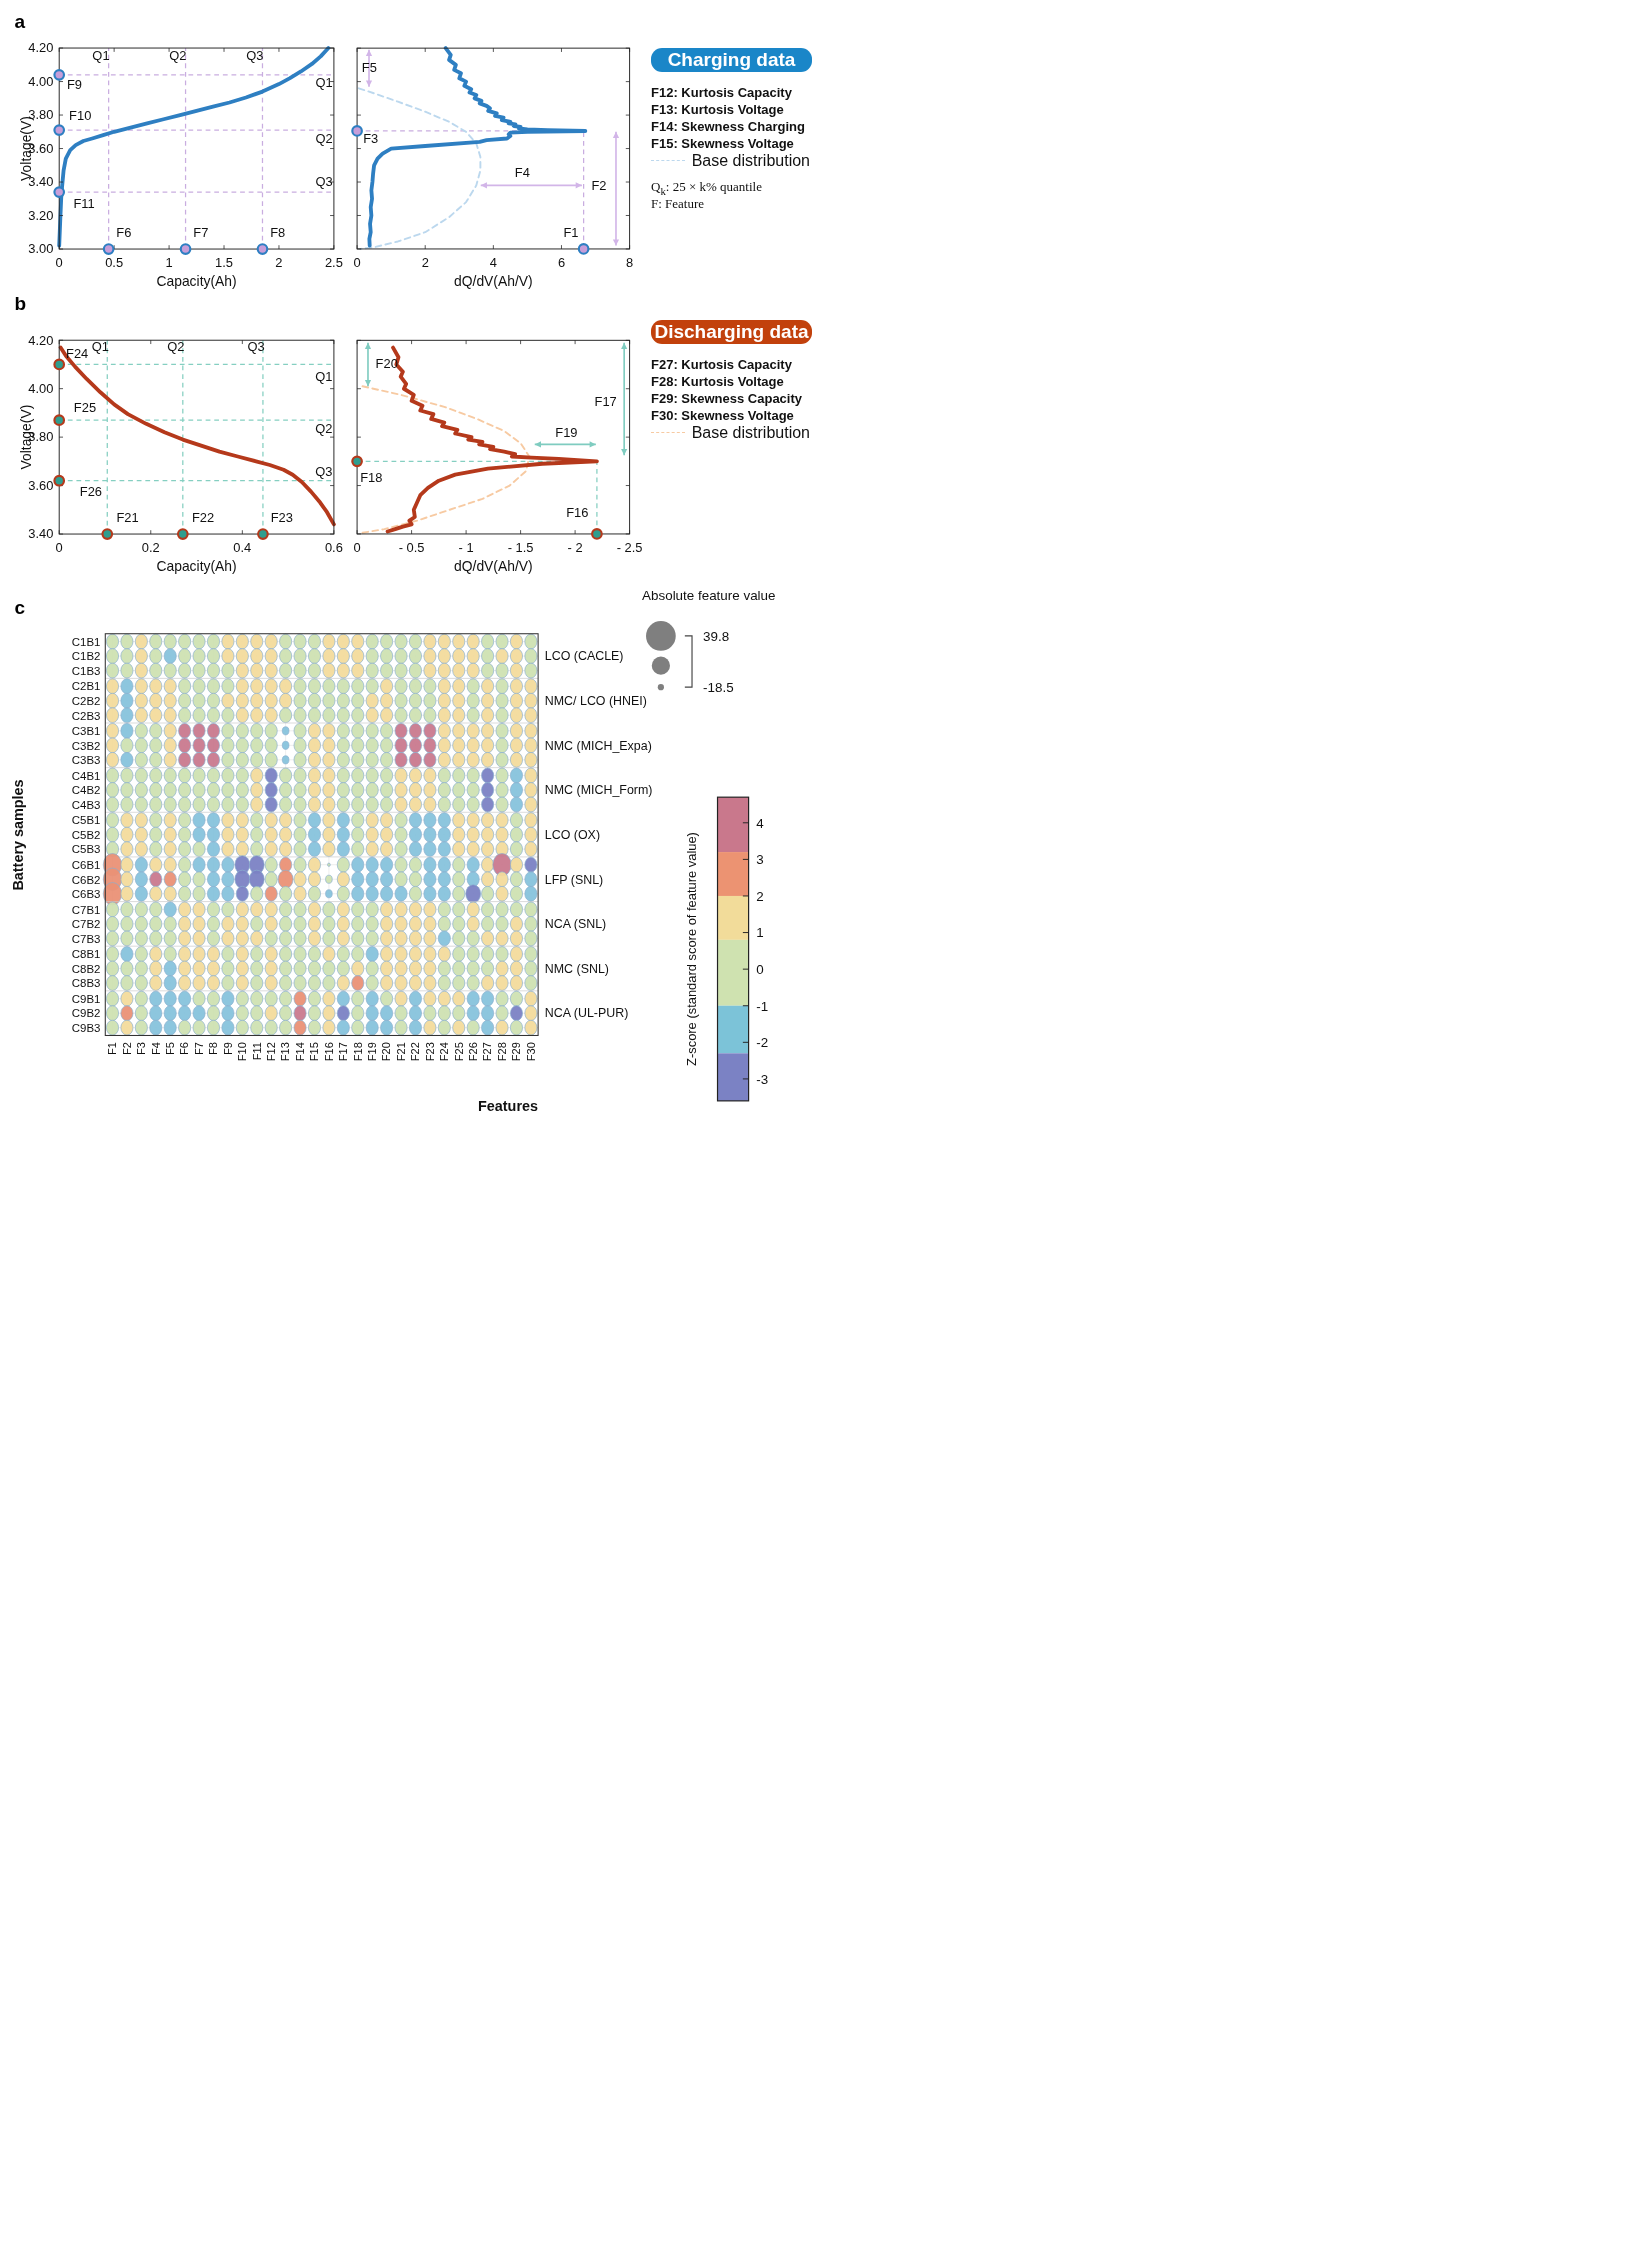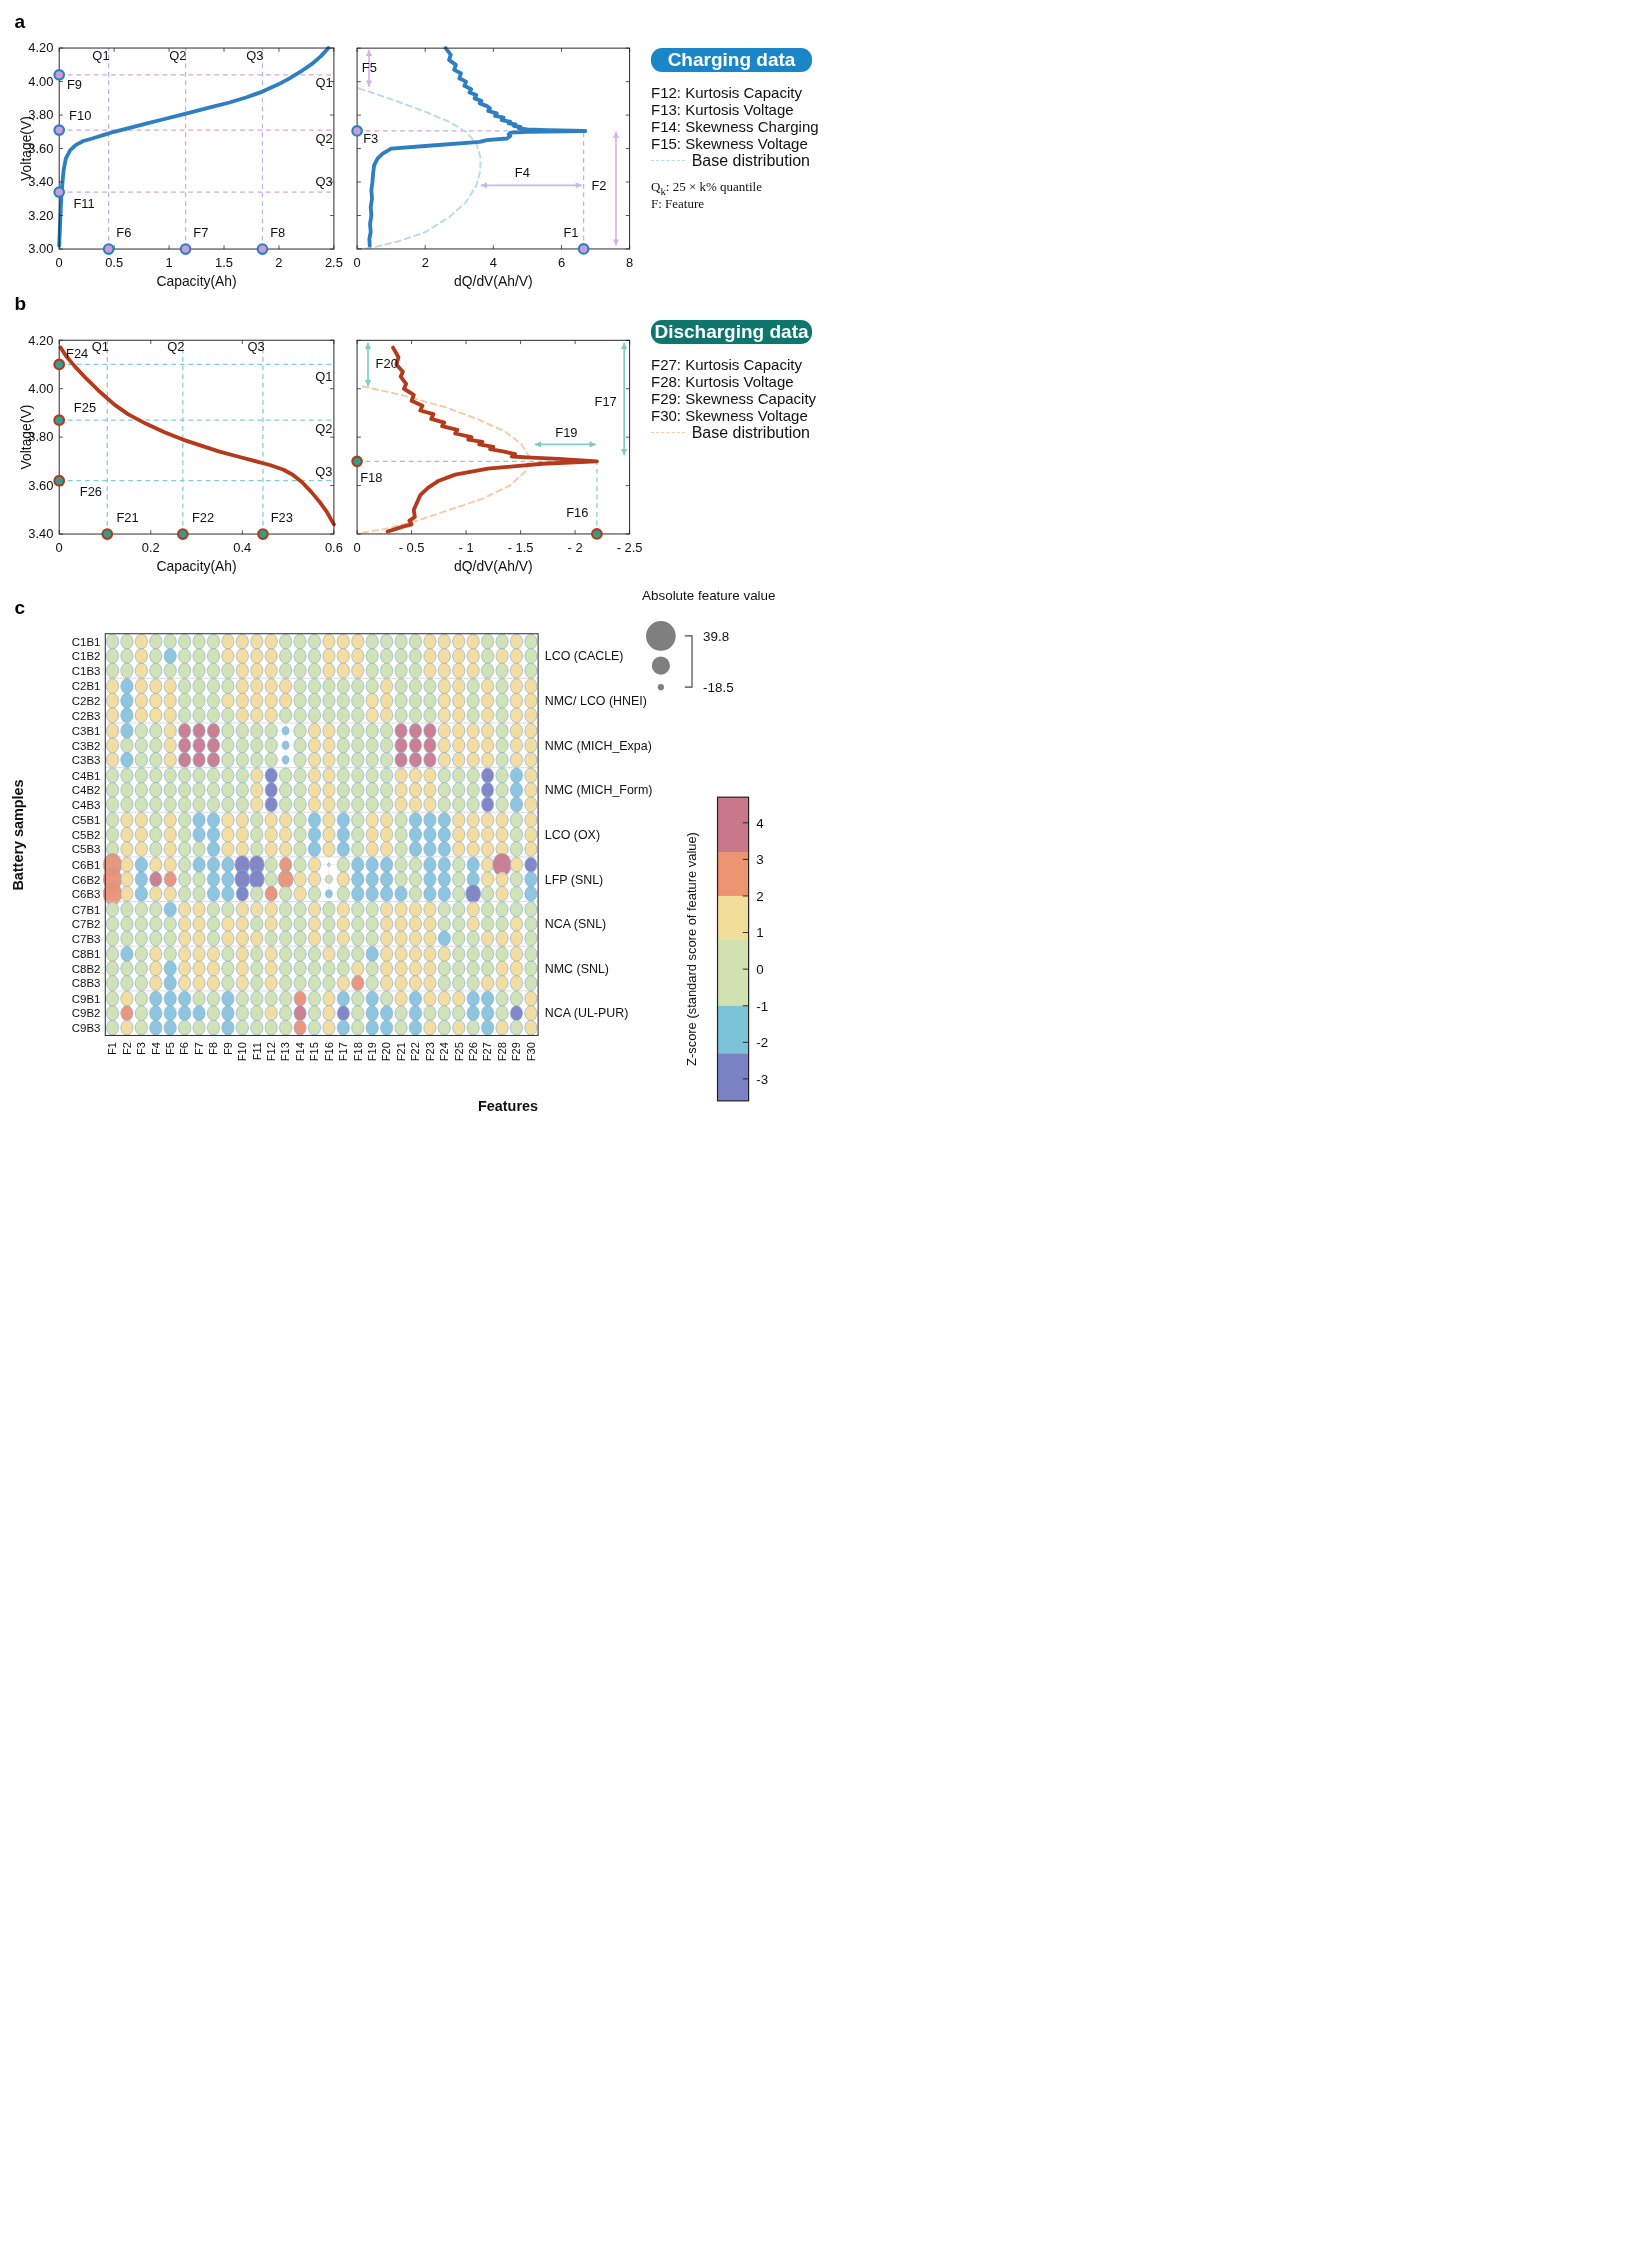--- a/index.html
+++ b/index.html
@@ -16,21 +16,21 @@
   #chart-b2{left:337px;top:309px;}
   #chart-c{left:67px;top:617px;}
   #size-legend{left:589px;top:588px;}
   #colorbar{left:684px;top:790px;}
   .legend{position:absolute;width:161px;}
   #legend-a{left:651px;top:48px;}
   #legend-b{left:651px;top:320px;}
   .badge{height:24px;border-radius:11px;color:#fff;font-size:19px;font-weight:bold;
          display:flex;align-items:center;justify-content:center;}
   .legend-items{margin-top:12.4px;}
-  .legend-item{font-size:15px;line-height:17px;white-space:nowrap;}
+  .legend-item{font-size:13px;line-height:17px;white-space:nowrap;font-weight:bold;}
   .legend-base{display:flex;align-items:center;font-size:16px;line-height:17px;}
   .dash-sample{width:34px;height:0;border-top:1.9px dashed #b9d7ec;margin-right:6.7px;flex:none;}
   .notes{margin-top:10.5px;font-family:"Liberation Serif",serif;font-size:13px;line-height:14px;}
   .rot-label{position:absolute;transform:rotate(-90deg);font-weight:bold;font-size:14.4px;text-align:center;}
   #battery-samples{left:-78px;top:827px;width:191px;}
   #features-label{position:absolute;left:105px;top:1098px;width:433px;text-align:right;
                   font-weight:bold;font-size:14.4px;}
 </style>
 </head>
 <body>
@@ -1229,21 +1229,21 @@
         <span>Base distribution</span>
       </div>
     </div>
     <div class="notes">
       <div><span>Q</span><sub>k</sub><span>: 25 × k% quantile</span></div>
       <div>F: Feature</div>
     </div>
   </div>
 
   <div class="legend" id="legend-b">
-    <div class="badge" id="badge-discharging" style="background: #0f766e;">Discharging data</div>
+    <div class="badge" id="badge-discharging" style="background: #c2410c;">Discharging data</div>
     <div class="legend-items">
       <div class="legend-item">F27: Kurtosis Capacity</div>
       <div class="legend-item">F28: Kurtosis Voltage</div>
       <div class="legend-item">F29: Skewness Capacity</div>
       <div class="legend-item">F30: Skewness Voltage</div>
       <div class="legend-base">
         <span class="dash-sample" id="dash-b" style="border-top-color: rgb(247, 202, 162);"></span>
         <span>Base distribution</span>
       </div>
     </div>

